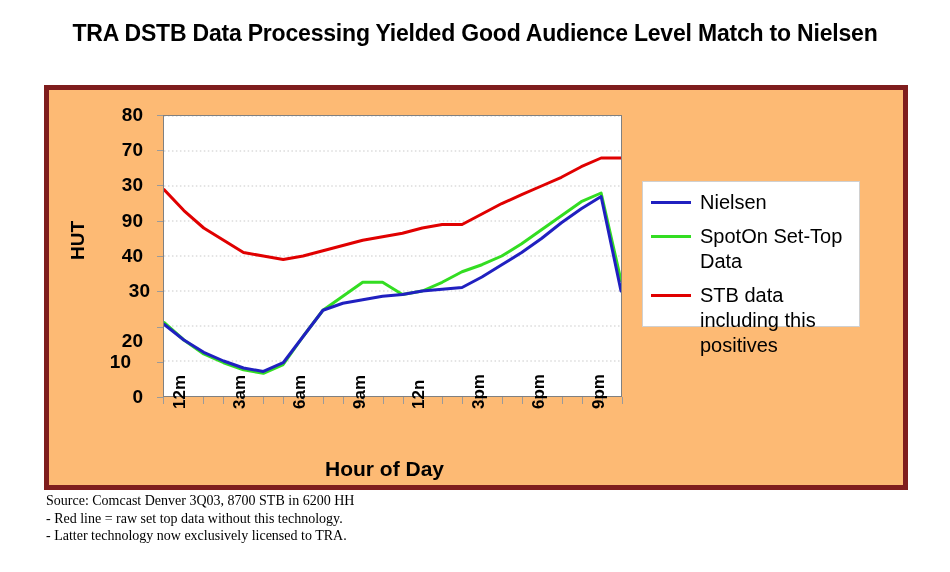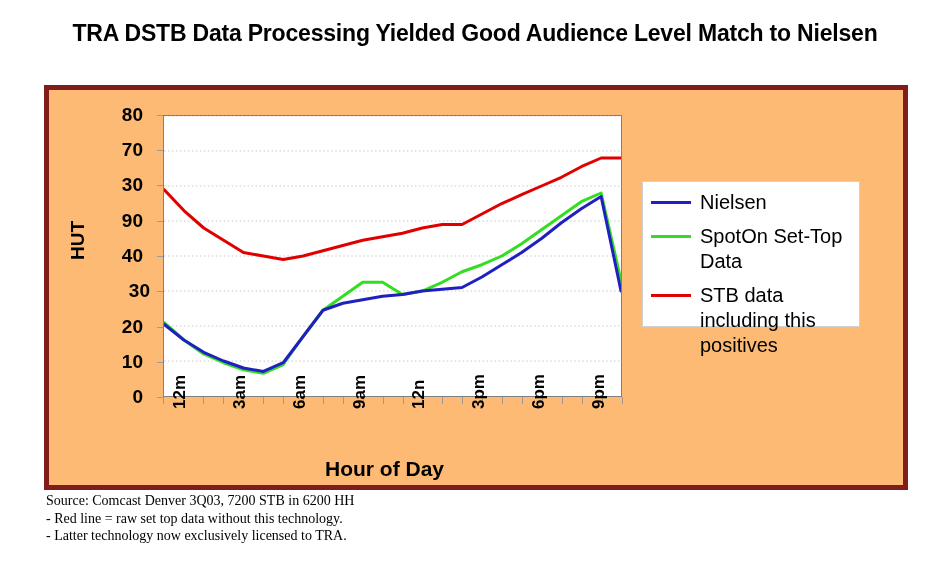--- a/index.html
+++ b/index.html
@@ -152,22 +152,22 @@
   <div id="title">TRA DSTB Data Processing Yielded Good Audience Level Match to Nielsen</div>
 
   <div id="chart-frame">
 
     <div class="ylabel" style="left:48px; top:14px;">80</div>
     <div class="ylabel" style="left:48px; top:49px;">70</div>
     <div class="ylabel" style="left:48px; top:84px;">30</div>
     <div class="ylabel" style="left:48px; top:120px;">90</div>
     <div class="ylabel" style="left:48px; top:155px;">40</div>
     <div class="ylabel" style="left:55px; top:190px;">30</div>
-    <div class="ylabel" style="left:48px; top:226px;text-align:right;">20</div>
-    <div class="ylabel" style="left:48px; top:261px;">10</div>
+    <div class="ylabel" style="left:48px; top:240px;text-align:right;">20</div>
+    <div class="ylabel" style="left:36px; top:261px;">10</div>
     <div class="ylabel" style="left:48px; top:296px;">0</div>
 
     <div class="ytick" style="left:108px; top:25px;"></div>
     <div class="ytick" style="left:108px; top:60px;"></div>
     <div class="ytick" style="left:108px; top:95px;"></div>
     <div class="ytick" style="left:108px; top:131px;"></div>
     <div class="ytick" style="left:108px; top:166px;"></div>
     <div class="ytick" style="left:108px; top:201px;"></div>
     <div class="ytick" style="left:108px; top:237px;"></div>
     <div class="ytick" style="left:108px; top:272px;"></div>
@@ -246,18 +246,18 @@
       </div>
       <div class="legend-row">
         <span class="legend-swatch" style="background:#e00000;"></span>
         <span class="legend-text">STB data including this positives</span>
       </div>
     </div>
 
   </div>
 
   <div id="footnotes">
-    <div>Source: Comcast Denver 3Q03, 7200 STB in 6200 HH</div>
+    <div>Source: Comcast Denver 3Q03, 8700 STB in 6200 HH</div>
     <div>- Red line = raw set top data without this technology.</div>
     <div>- Latter technology now exclusively licensed to TRA.</div>
   </div>
 
 </div>
 
 </body></html>

